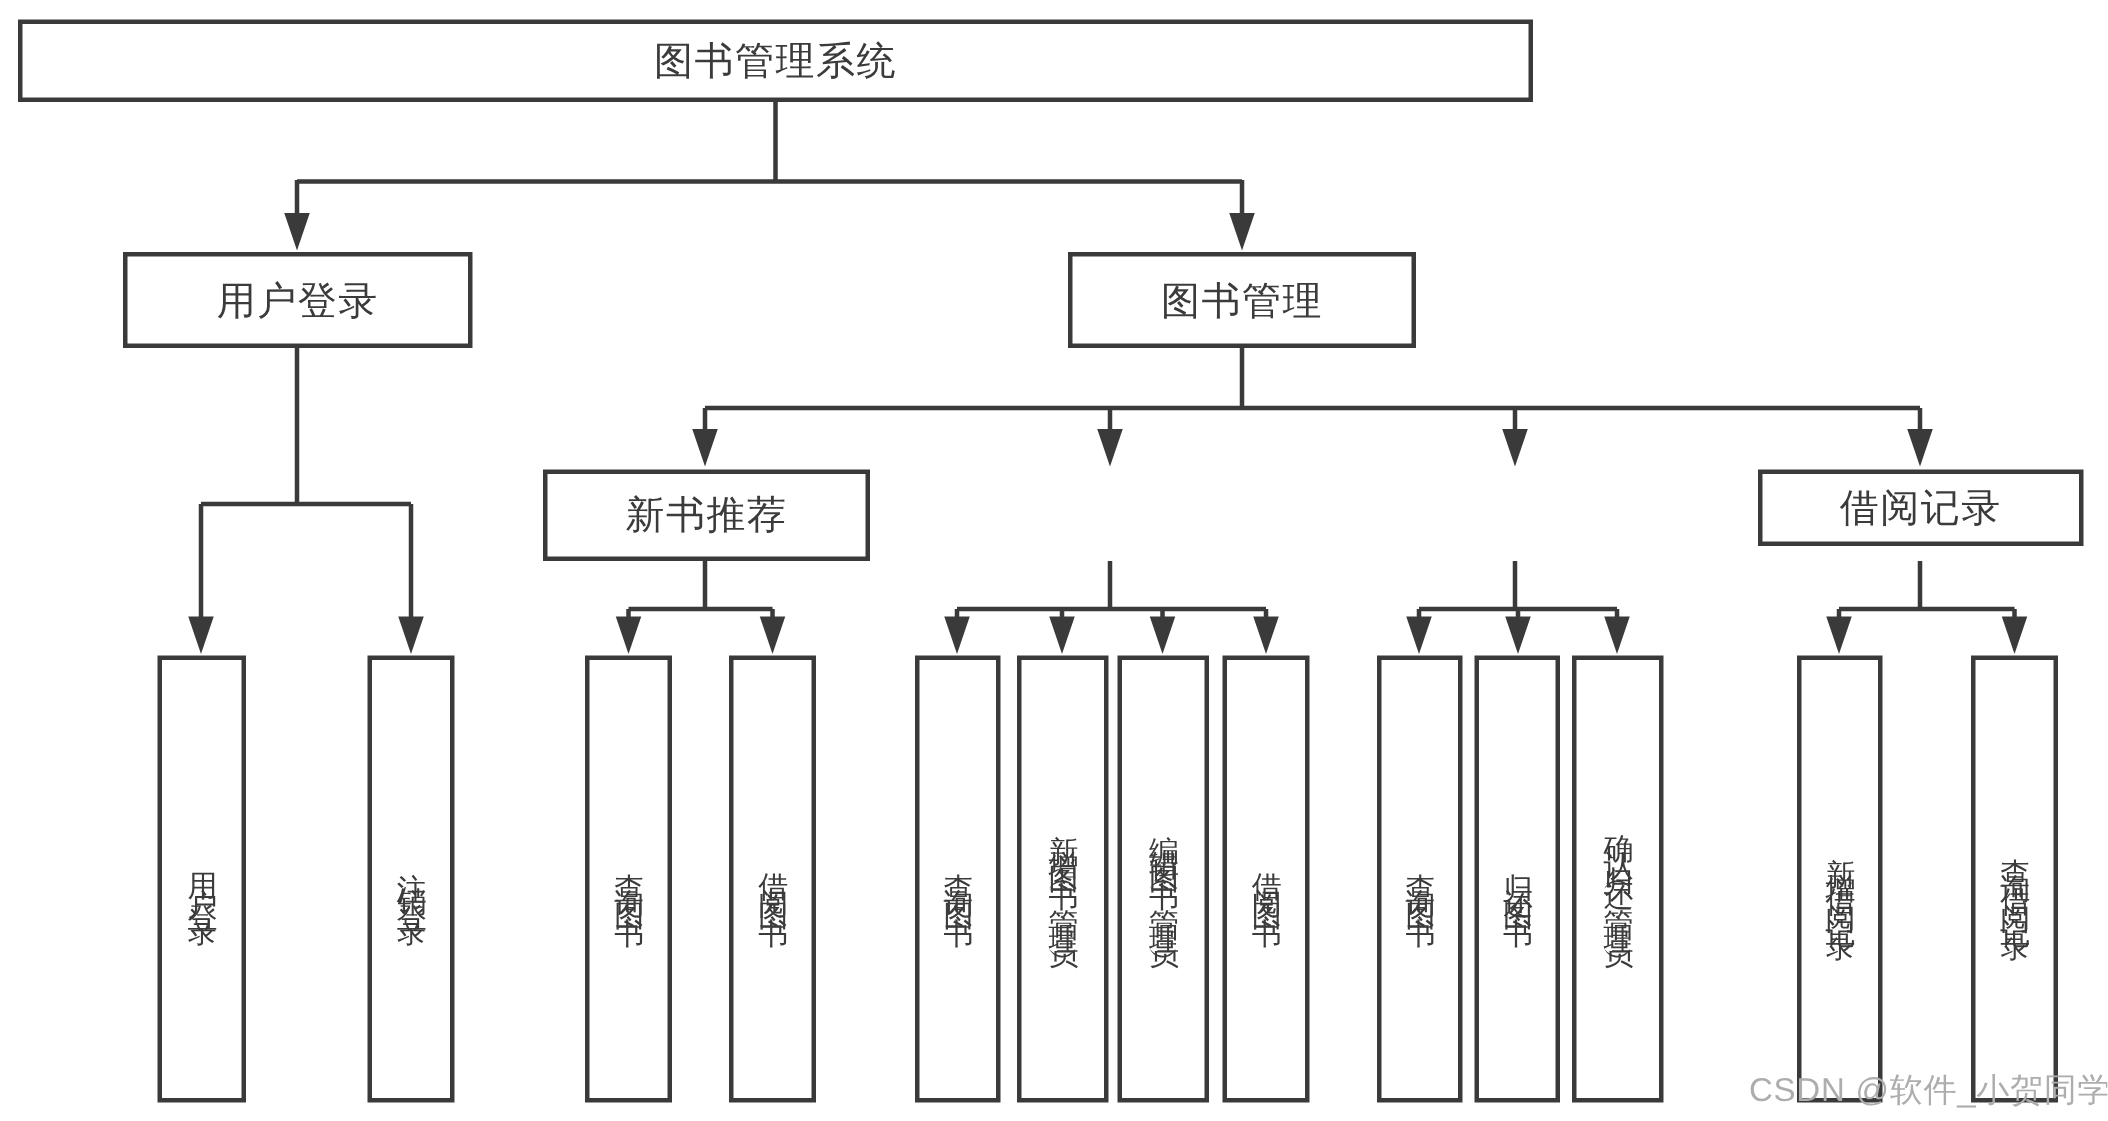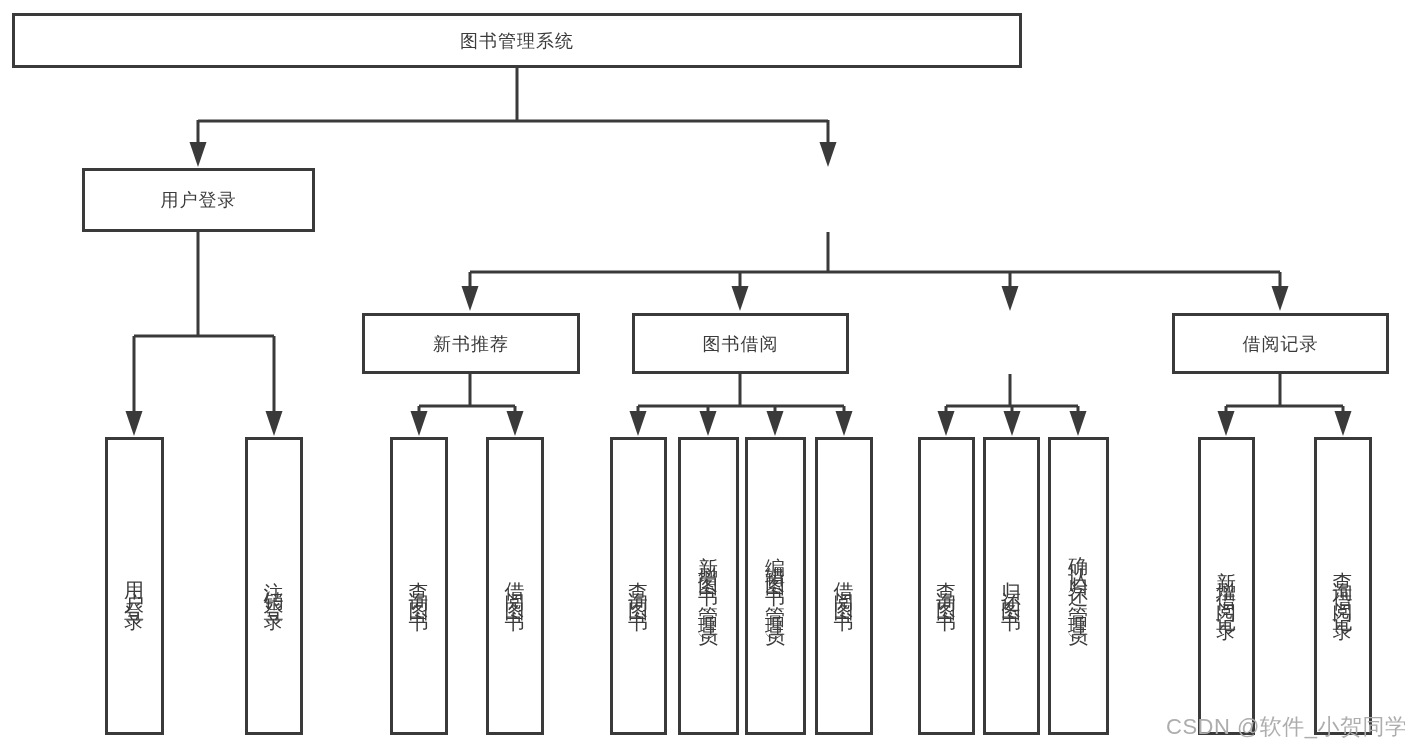--- a/index.html
+++ b/index.html
@@ -16,21 +16,21 @@
   .connectors{position:absolute;left:0;top:0;width:1405px;height:747px;}
   .connectors path{stroke:var(--line);stroke-width:3;fill:none;}
   .connectors polygon{fill:var(--line);stroke:none;}
   .box{
     position:absolute;box-sizing:border-box;background:#fff;
     border:3px solid var(--line);
     display:flex;align-items:center;justify-content:center;
     z-index:2;
   }
   .box.h span{
-    font-size:18px;letter-spacing:1px;white-space:nowrap;color:var(--text);
+    font-size:26px;letter-spacing:1px;white-space:nowrap;color:var(--text);
   }
   .box.v span{
     writing-mode:vertical-rl;text-orientation:mixed;
     font-size:20px;letter-spacing:10px;line-height:1;color:var(--text);
     white-space:nowrap;
   }
   .watermark{
     position:absolute;left:1166px;top:712px;z-index:3;
     font-size:22px;letter-spacing:0.5px;color:var(--watermark);
     white-space:nowrap;
@@ -99,28 +99,28 @@
       </g>
   </svg>
 
   <div class="box h" style="left:12px;top:13px;width:1010px;height:55px">
     <span>图书管理系统</span>
   </div>
 
   <div class="box h" style="left:82px;top:168px;width:233px;height:64px">
     <span>用户登录</span>
   </div>
+  <div class="box h" style="left:712px;top:168px;width:232px;height:64px">
+    <span>图书管理</span>
+  </div>
 
   <div class="box h" style="left:362px;top:313px;width:218px;height:61px">
     <span>新书推荐</span>
   </div>
-  <div class="box h" style="left:632px;top:313px;width:217px;height:61px">
-    <span>图书借阅</span>
-  </div>
-  <div class="box h" style="left:1172px;top:313px;width:217px;height:61px">
+  <div class="box h" style="left:1172px;top:313px;width:217px;height:51px">
     <span>借阅记录</span>
   </div>
 
   <div class="box v" style="left:105px;top:437px;width:59px;height:298px">
     <span>用户登录</span>
   </div>
   <div class="box v" style="left:245px;top:437px;width:58px;height:298px">
     <span>注销登录</span>
   </div>
 

